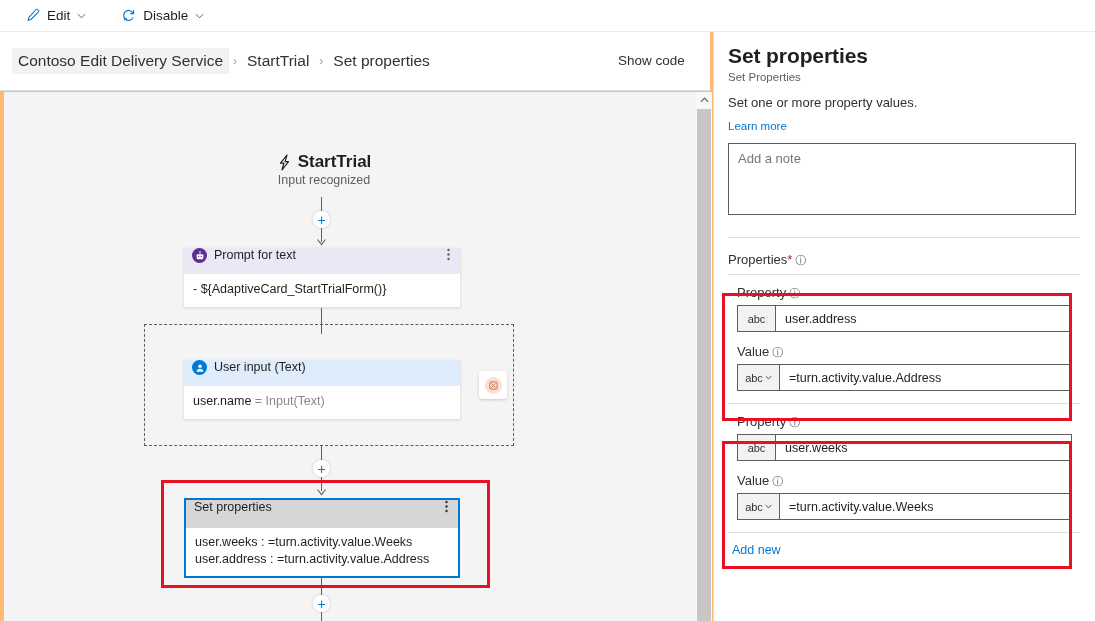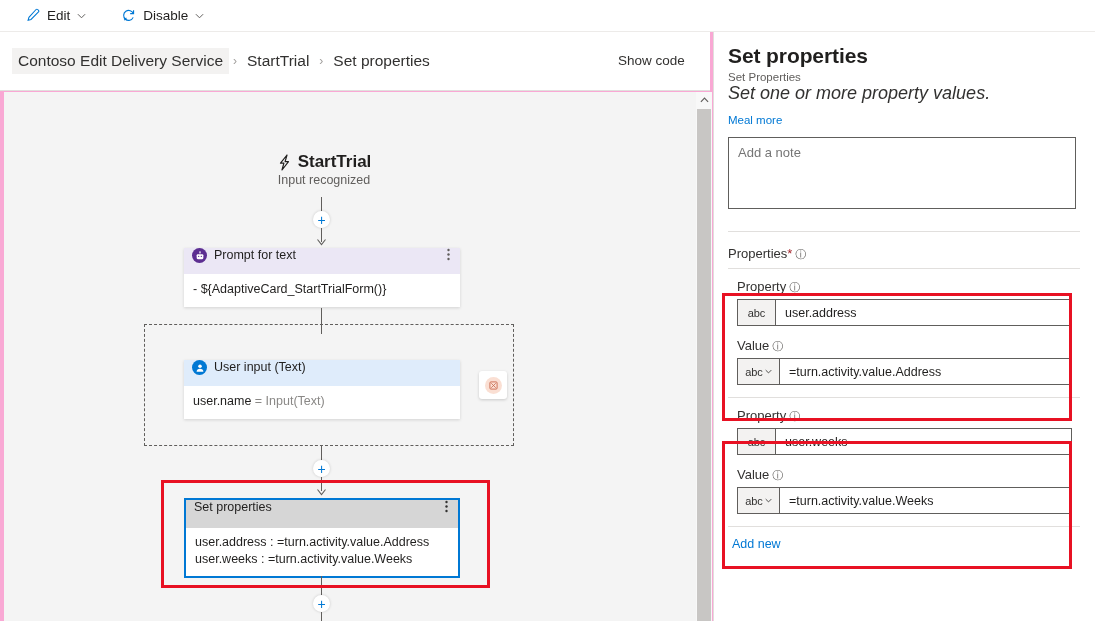--- a/index.html
+++ b/index.html
@@ -3,21 +3,21 @@
 <meta charset="utf-8">
 <style>
   * { box-sizing: border-box; }
   html, body {
     margin: 0; padding: 0;
     width: 1095px; height: 621px;
     background: #ffffff;
     font-family: "Liberation Sans", sans-serif;
     overflow: hidden;
   }
-  #app { position: relative; width: 931px; height: 621px; background:#f9a8d4;padding-left:20px; }
+  #app { position: relative; width: 931px; height: 621px; background:#fdba74;padding-left:20px; }
 
   
   .cmdbar {
     position: absolute; left: 0; top: 0; width: 1095px; height: 32px;
     background: #ffffff; border-bottom: 1px solid #edebe9;
     display: flex; align-items: center; padding-left: 16px;
   }
   .cmd-btn {
     display: flex; align-items: center; height: 28px; padding: 0 8px;
     cursor: pointer; color: #201f1e; font-size: 13.5px;
@@ -126,21 +126,21 @@
   .redbox { position: absolute; border: 3px solid #e81123; pointer-events: none; }
 
   
   .panel {
     position: absolute; left: 713px; top: 32px; width: 382px; height: 589px;
     background: #ffffff; border-left: 1px solid #e1dfdd;
     padding: 0 14px; overflow: hidden;
   }
   .p-title { margin-top: 12px; font-size: 21px; color: #201f1e; font-weight: 600; letter-spacing: -0.1px;}
   .p-sub { font-size: 11.5px; color: #605e5c; margin-top: 3px; }
-  .p-desc { font-size: 18px; color: #323130; margin-top: 0; font-style: italic; }
+  .p-desc { font-size: 13px; color: #323130; margin-top: 12px; }
   .p-link { font-size: 11.5px; color: #0078d4; margin-top: 10px; cursor: pointer; display:inline-block;}
   .note-box {
     margin-top: 9px; width: 348px; height: 72px; border: 1px solid #605e5c;
     background: #fff; padding: 7px 9px; font-size: 13px; color: #a19f9d;
     resize: none; font-family: "Liberation Sans", sans-serif;
   }
   .hr { width: 352px; height: 1px; background: #e1dfdd; margin: 0; }
   .assign-lbl { font-size: 13px; color: #323130; padding: 0 0 6px 0; }
   .assign-lbl .req { color: #a4262c; }
   .hint { color: #605e5c; font-size: 11px; margin-left: 3px; }
@@ -300,22 +300,22 @@
         <span class="ntitle">Set properties</span>
         <span class="dots">
           <svg width="3" height="13" viewBox="0 0 3 13">
               <circle cx="1.5" cy="2" r="1.2" fill="#323130"></circle>
               <circle cx="1.5" cy="6.5" r="1.2" fill="#323130"></circle>
               <circle cx="1.5" cy="11" r="1.2" fill="#323130"></circle>
             </svg>
         </span>
       </div>
       <div class="nbody">
+        <div class="row">user.weeks : =turn.activity.value.Weeks</div>
         <div class="row">user.address : =turn.activity.value.Address</div>
-        <div class="row">user.weeks : =turn.activity.value.Weeks</div>
       </div>
     </div>
 
     <div class="vline" style="left:317px; top:484px; height:20px;"></div>
     <div class="plusnode" style="left:309px; top:503px;">+</div>
     <div class="vline" style="left:317px; top:520px; height:9px;"></div>
   </div>
 
   <div class="vscroll">
     <div class="uparrow">
@@ -325,21 +325,21 @@
     </div>
     <div class="thumb"></div>
   </div>
 
   <div class="redbox" style="left:161px; top:480px; width:329px; height:108px;"></div>
 
   <div class="panel">
     <div class="p-title">Set properties</div>
     <div class="p-sub">Set Properties</div>
     <div class="p-desc">Set one or more property values.</div>
-    <div><span class="p-link">Meal more</span></div>
+    <div><span class="p-link">Learn more</span></div>
 
     <textarea class="note-box" placeholder="Add a note" style=""></textarea>
 
     <div style="height:18px;"></div>
     <div class="hr"></div>
 
     <div style="height:14px;"></div>
     <div class="assign-lbl">
       <span>Properties</span><span class="req">*</span><span class="hint">ⓘ</span>
     </div>

